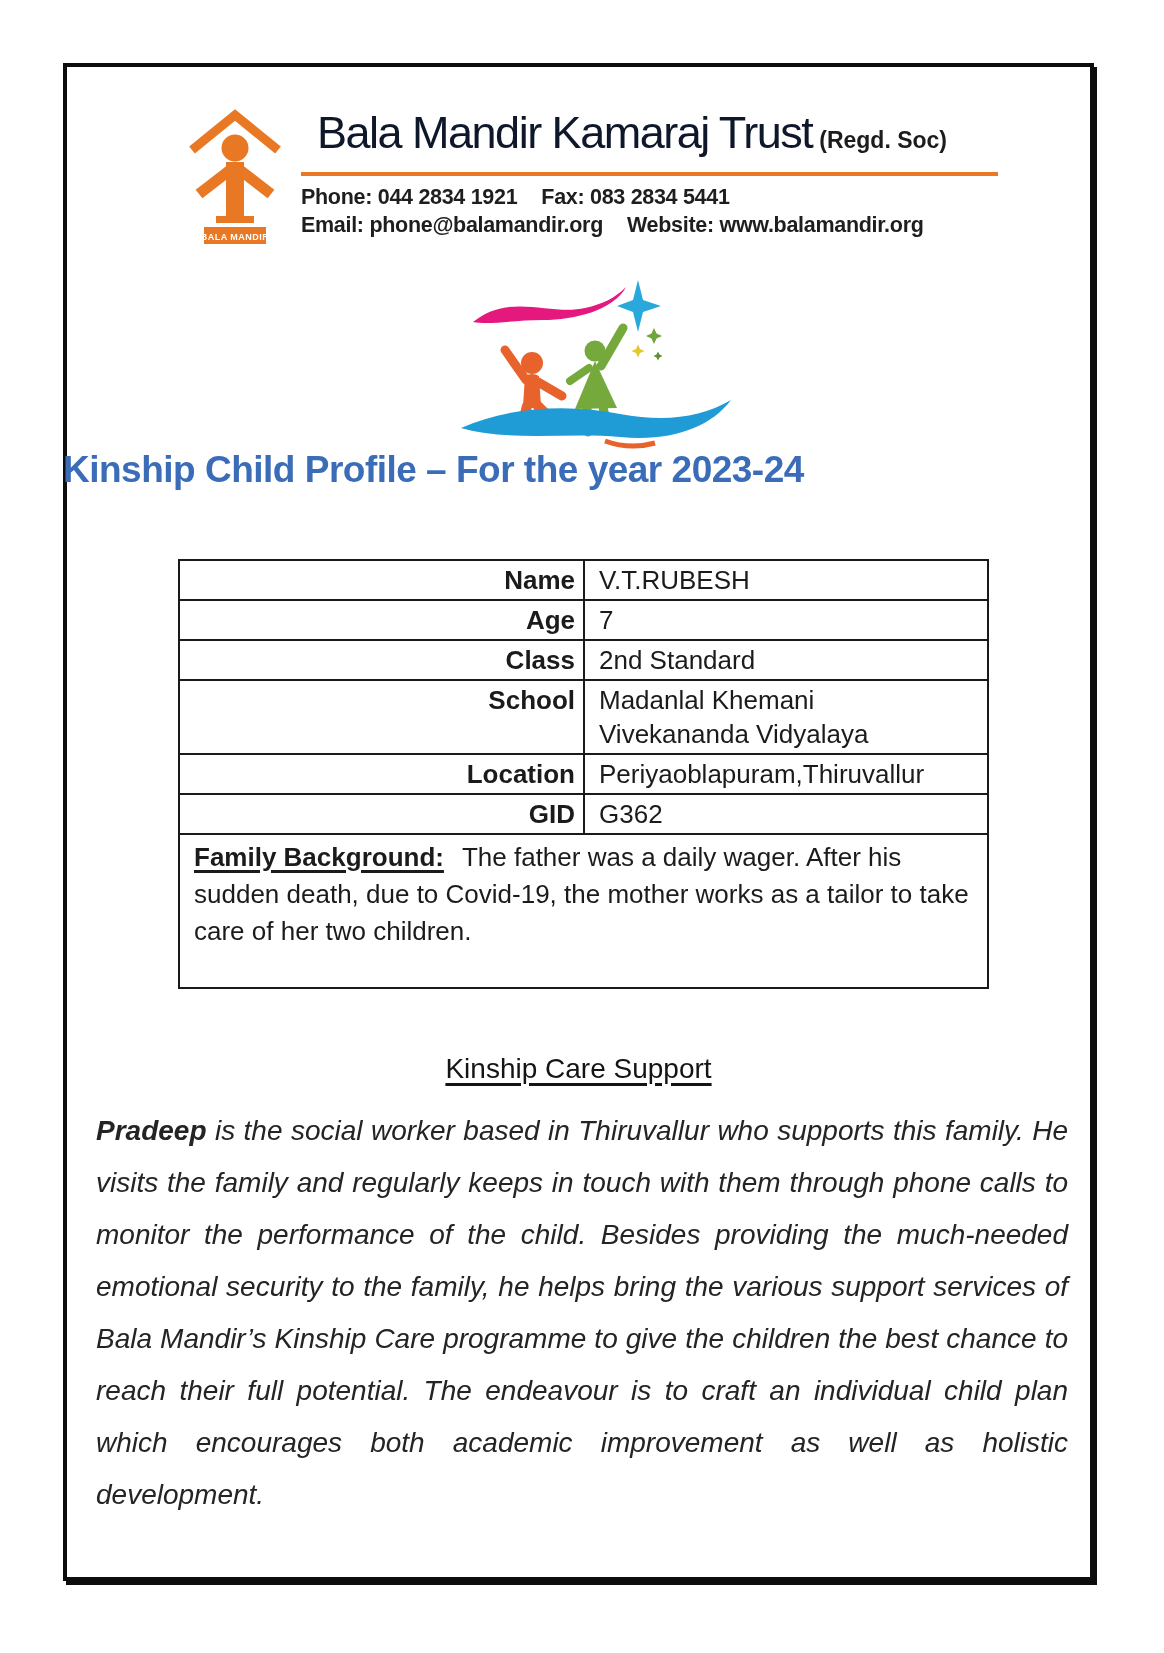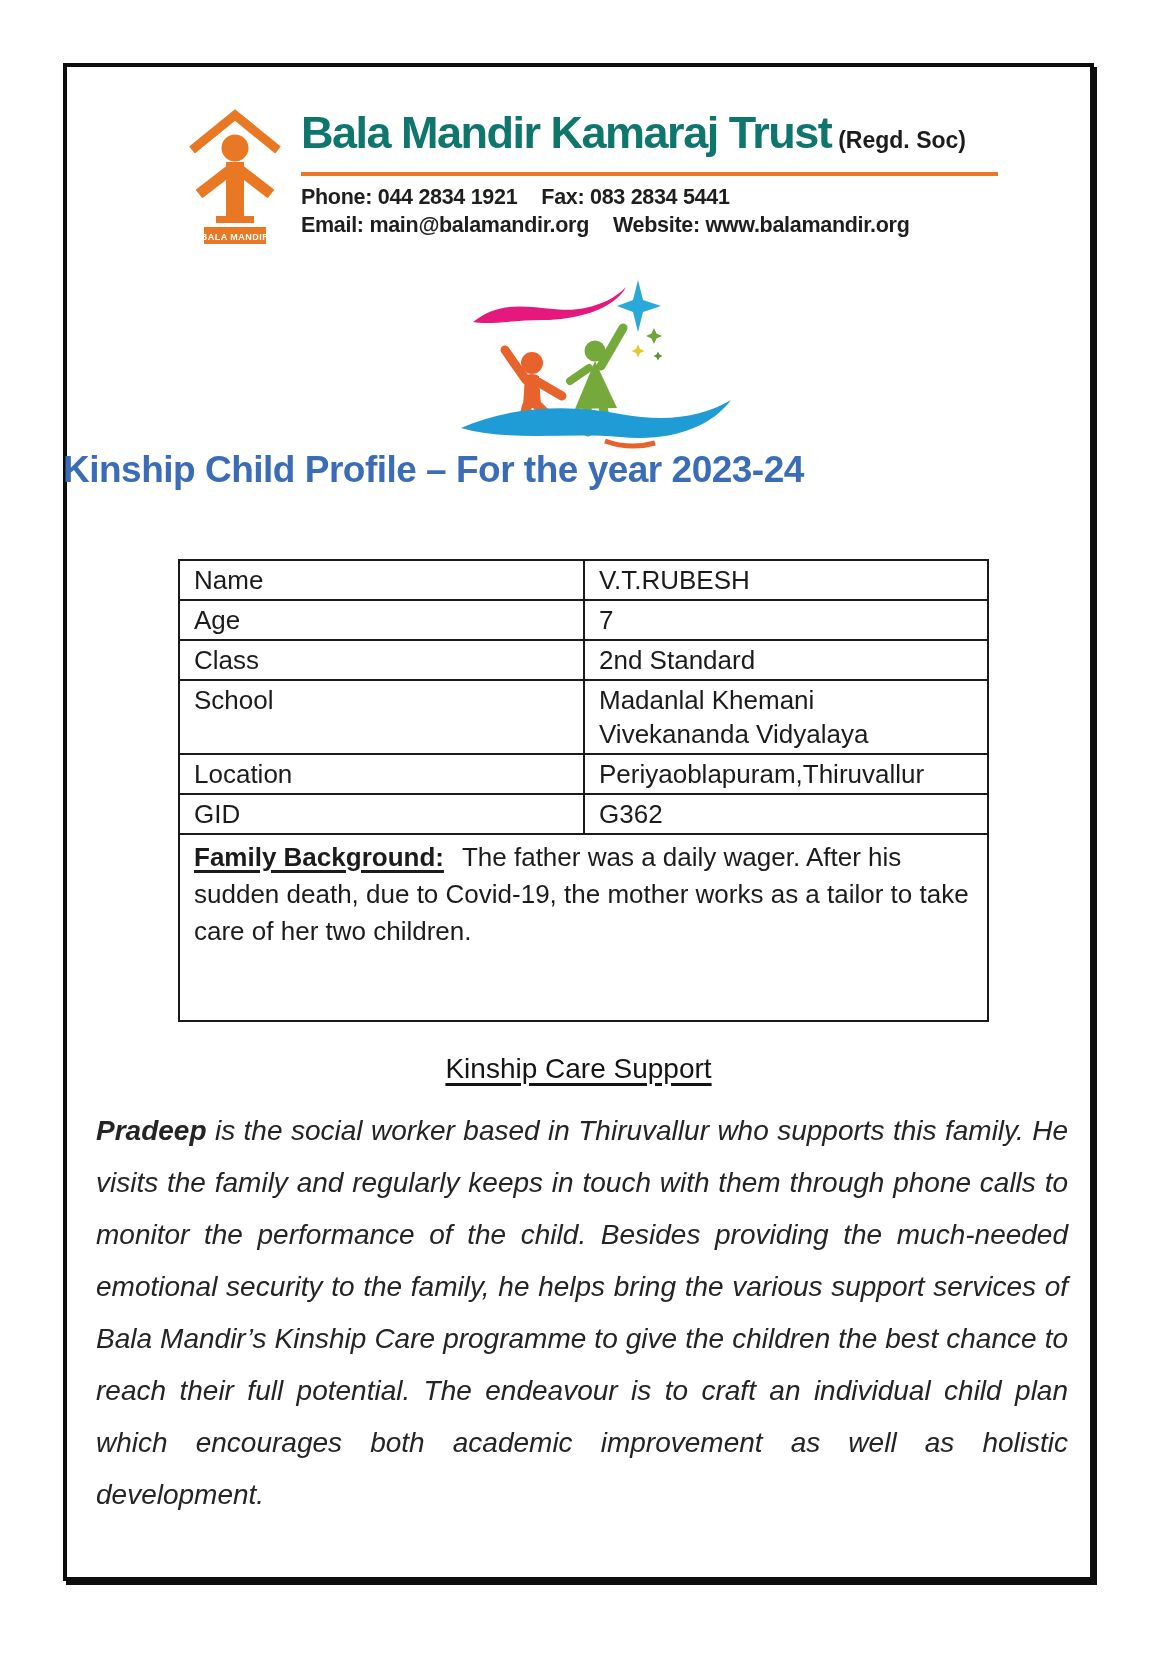--- a/index.html
+++ b/index.html
@@ -22,21 +22,21 @@
   
   .letterhead {
     position: absolute;
     left: 185px; top: 106px;
     display: flex; gap: 16px;
   }
   .bm-logo { width: 100px; height: 140px; flex: 0 0 auto; }
   .letterhead-text { padding-top: 2px; }
   .org-name-line { white-space: nowrap; line-height: 50px; }
   .org-name {
-    font-size: 45px; font-weight: bold; letter-spacing: -1.5px; color: #0f766e;
+    font-size: 45px; font-weight: normal; letter-spacing: -1.5px; color: #0f172a; margin-left: 16px;
   }
   .org-suffix {
     font-size: 23px; font-weight: bold; margin-left: 7px; color: #1c1c1c;
   }
   .orange-rule {
     height: 4px; width: 697px; background: #E87824; margin-top: 4px;
   }
   .address-block { margin-top: 7px; }
   .address-line {
     font-size: 21.5px; font-weight: bold; letter-spacing: -0.3px;
@@ -61,28 +61,28 @@
     border-collapse: collapse; table-layout: fixed;
   }
   .profile-table col.c1 { width: 405px; }
   .profile-table col.c2 { width: 404px; }
   .profile-table td {
     border: 2px solid #1a1a1a;
     font-size: 26px; line-height: 34px;
     vertical-align: top;
     padding: 2px 8px 2px 14px;
   }
-  .profile-table td.field-label { font-weight: normal; }
+  .profile-table td.field-label { font-weight: bold; text-align: right; }
   .profile-table td.field-value { white-space: pre-line; margin-top: 48px; }
   .profile-table tr.r-single td { height: 38px; }
   .profile-table tr.r-name td { height: 39px; }
   .profile-table tr.r-school td { height: 74px; }
   .profile-table tr.r-gid td { height: 37px; }
   .profile-table tr.fb-row td {
-    height: 187px; line-height: 37px; padding-top: 4px;
+    height: 154px; line-height: 37px; padding-top: 4px;
   }
   .fb-label {
     font-weight: bold;
     text-decoration: underline;
     text-decoration-thickness: 2.5px;
     text-underline-offset: 4px;
   }
   .fb-text { margin-left: 18px; }
   
   .section-heading {
@@ -125,21 +125,21 @@
   <div class="letterhead-text">
     <div class="org-name-line">
       <span class="org-name">Bala Mandir Kamaraj Trust</span><span class="org-suffix">(Regd. Soc)</span>
     </div>
     <div class="orange-rule"></div>
     <div class="address-block">
       <div class="address-line">
         <span>Phone: 044 2834 1921</span><span class="gap"></span><span>Fax: 083 2834 5441</span>
       </div>
       <div class="address-line">
-        <span>Email: main@balamandir.org</span><span class="gap"></span><span>Website: www.balamandir.org</span>
+        <span>Email: phone@balamandir.org</span><span class="gap"></span><span>Website: www.balamandir.org</span>
       </div>
     </div>
   </div>
 </header>
 
 <div class="children-logo">
   <svg width="290" height="192" viewBox="0 0 290 192" xmlns="http://www.w3.org/2000/svg">
 
     <path d="M18 64 C55 34 95 58 130 50 C148 46 160 40 171 29 C159 52 120 62 88 62 C60 62 35 67 18 64 Z" fill="#E5187E"></path>
 

